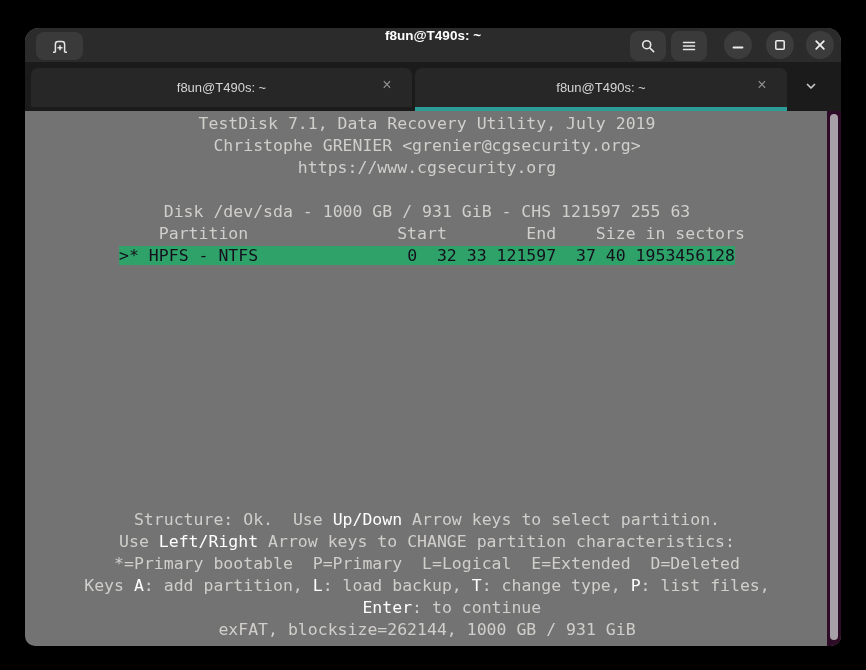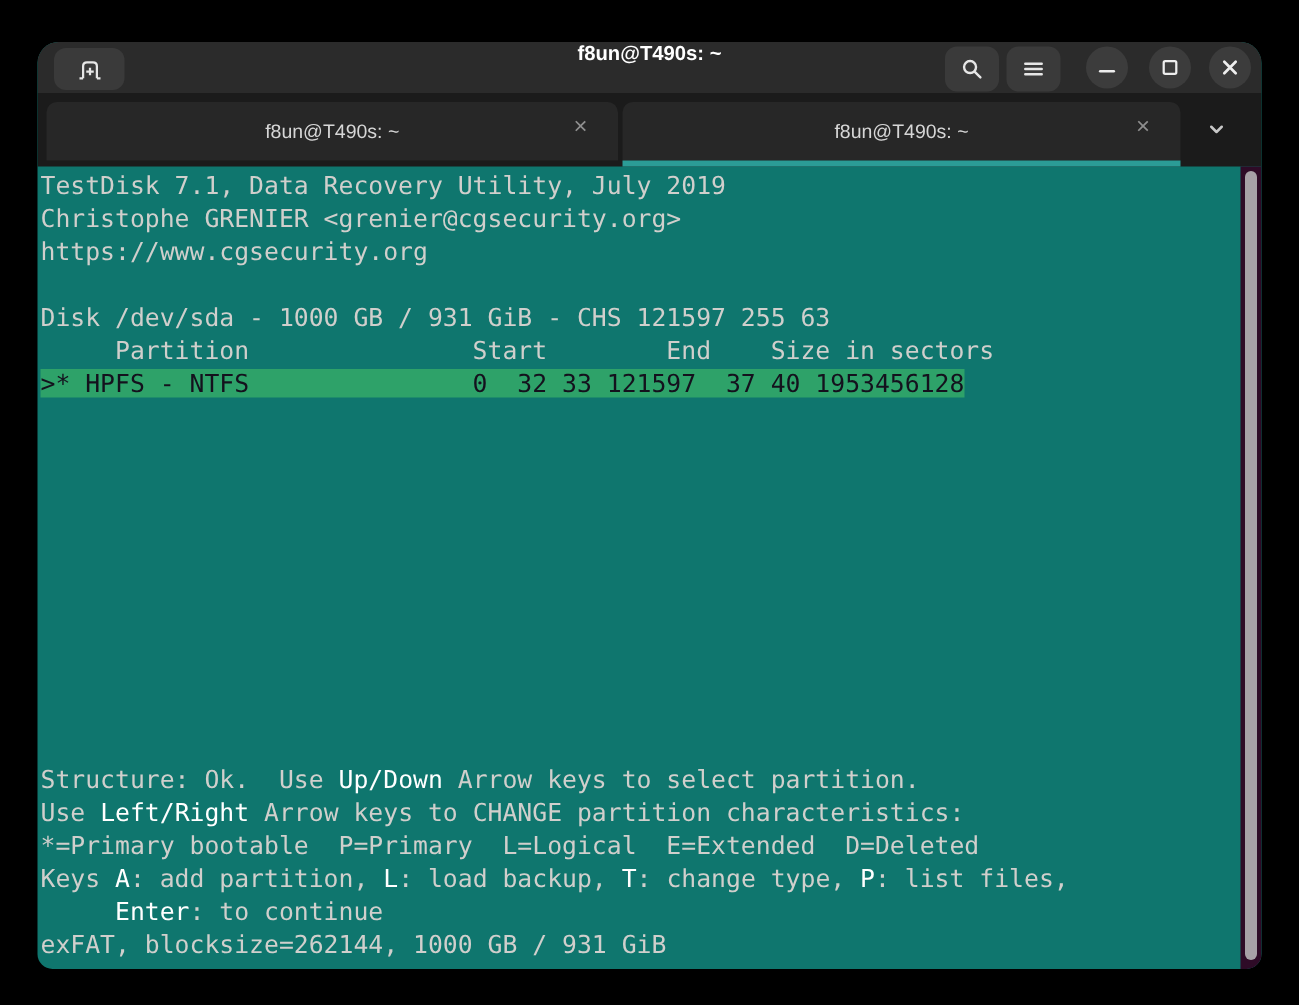--- a/index.html
+++ b/index.html
@@ -1,19 +1,19 @@
 <!DOCTYPE html>
 <html><head>
 <meta charset="utf-8">
 <style>
   html,body{margin:0;padding:0;background:#000;width:866px;height:670px;overflow:hidden;}
   *{box-sizing:border-box;}
   #window{
     position:absolute;left:25px;top:28px;width:816px;height:618px;
-    border-radius:14px 14px 10px 10px;overflow:hidden;background:#0f766e;
+    border-radius:14px 14px 10px 10px;overflow:hidden;background:#737373;
   }
   
   .titlebar{position:absolute;left:0;top:0;width:100%;height:34px;background:#2b2b2b;}
   .title{
     position:absolute;left:0;right:0;top:0;height:34px;line-height:34px;text-align:center;
     color:#ffffff;font:bold 13.5px "Liberation Sans",sans-serif;
   }
   .tb-btn{
     position:absolute;top:4px;height:28px;border-radius:8px;background:#3a3a3a;
     display:flex;align-items:center;justify-content:center;
@@ -42,21 +42,21 @@
   }
   .tab-underline{position:absolute;left:390px;bottom:0;width:372px;height:4px;background:#2b9c96;}
   .chevron-btn{
     position:absolute;right:16px;top:10px;width:28px;height:28px;border-radius:6px;
     display:flex;align-items:center;justify-content:center;
   }
   
   .terminal{
     position:absolute;left:0;top:83px;right:14px;bottom:0;
     font:16.5px/22px "DejaVu Sans Mono",monospace;letter-spacing:0;
-    color:#d0cfcc;padding:2px 0 0 2px;white-space:pre;overflow:hidden;
+    color:#d0cfcc;padding:2px 0 0 2px;white-space:pre;overflow:hidden;text-align:center;
   }
   .trow{min-height:22px;}
   .trow .b{font-weight:normal;color:#ffffff;}
   .trow.hl span{background:#2ea269;color:#14111d;}
   
   .gutter{position:absolute;right:0;top:83px;bottom:0;width:14px;background:#2e0b27;}
   .thumb{position:absolute;left:3px;top:3px;bottom:6px;width:8px;border-radius:4px;background:#a7a1a7;}
   svg{display:block;}
 </style>
 </head>

